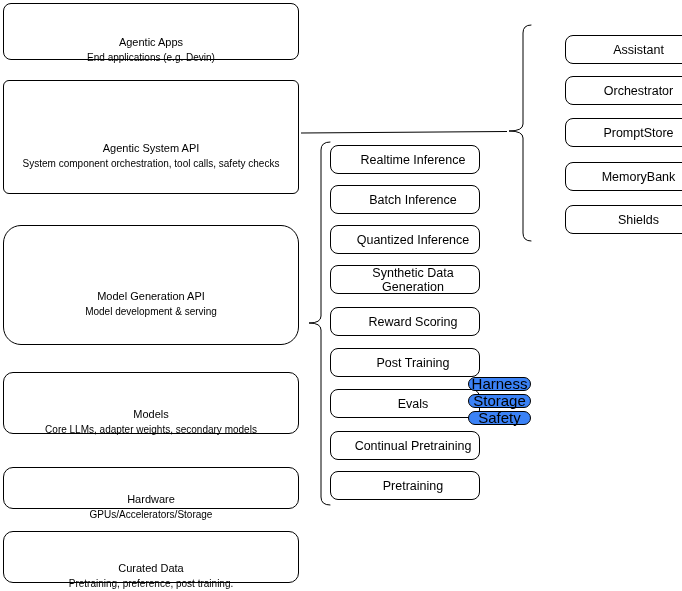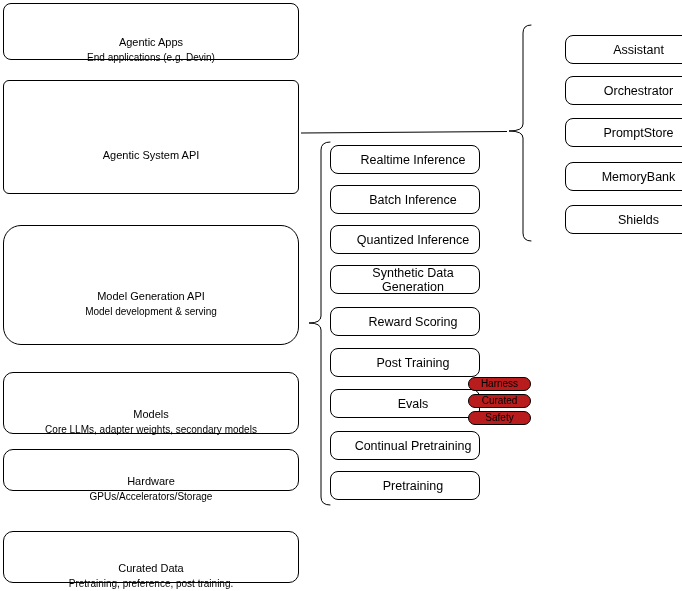--- a/index.html
+++ b/index.html
@@ -26,24 +26,24 @@
   .lbox { left: 3px; width: 296px; }
   .lbox .title { font-size: 11px; line-height: 17px; margin-top: 36px; }
   .lbox .sub   { font-size: 10px; line-height: 14px; }
   .mbox { left: 330px; width: 150px; height: 29px; border-radius: 8px; font-size: 12.5px; padding-left: 16px; }
   .rbox { left: 531px; width: 147px; height: 29px; border-radius: 8px; font-size: 12.5px; margin-left: 34px; }
   .pill {
     position: absolute;
     left: 468px;
     width: 63px;
     height: 14px;
-    background: #b91c1c;
+    background: #3b82f6;
     border: 1px solid #000000;
     border-radius: 8px;
-    font-size: 10px;
+    font-size: 15px;
     line-height: 12px;
     display: flex;
     align-items: flex-end;
     justify-content: center;
     z-index: 3;
   }
 </style>
 </head>
 <body>
 
@@ -54,30 +54,31 @@
     <path d="M 531 25 Q 523 25 523 33 L 523 124 Q 523 131 509 131 Q 523 131 523 138 L 523 233 Q 523 241 531 241" fill="none" stroke="#000000" stroke-width="1" stroke-linecap="round"></path>
     <path d="M 330 142 Q 321 142 321 150 L 321 316 Q 321 323 309 323 Q 321 323 321 330 L 321 497 Q 321 505 330 505" fill="none" stroke="#000000" stroke-width="1" stroke-linecap="round"></path>
   </svg>
 
   <div class="node lbox" style="top:3px;height:57px;border-radius:8px">
     <div class="title">Agentic Apps</div>
     <div class="sub">End applications (e.g. Devin)</div>
   </div>
   <div class="node lbox" style="top:80px;height:114px;border-radius:6px">
     <div class="title">Agentic System API</div>
+    <div class="sub">System component orchestration, tool calls, safety checks</div>
   </div>
   <div class="node lbox" style="top:225px;height:120px;border-radius:18px">
     <div class="title">Model Generation API</div>
     <div class="sub">Model development &amp; serving</div>
   </div>
   <div class="node lbox" style="top:372px;height:62px;border-radius:10px">
     <div class="title">Models</div>
     <div class="sub">Core LLMs, adapter weights, secondary models</div>
   </div>
-  <div class="node lbox" style="top:449px;height:42px;border-radius:10px">
+  <div class="node lbox" style="top:467px;height:42px;border-radius:10px">
     <div class="title">Hardware</div>
     <div class="sub">GPUs/Accelerators/Storage</div>
   </div>
   <div class="node lbox" style="top:531px;height:52px;border-radius:10px">
     <div class="title">Curated Data</div>
     <div class="sub">Pretraining, preference, post training.</div>
   </div>
 
   <div class="node mbox" style="top:145px">
     <span>Realtime Inference</span>
@@ -104,21 +105,21 @@
     <span>Continual Pretraining</span>
   </div>
   <div class="node mbox" style="top:471px">
     <span>Pretraining</span>
   </div>
 
   <div class="pill" style="top:377px">
     <span>Harness</span>
   </div>
   <div class="pill" style="top:394px">
-    <span>Curated</span>
+    <span>Storage</span>
   </div>
   <div class="pill" style="top:411px">
     <span>Safety</span>
   </div>
 
   <div class="node rbox" style="top:35px">
     <span>Assistant</span>
   </div>
   <div class="node rbox" style="top:76px">
     <span>Orchestrator</span>

